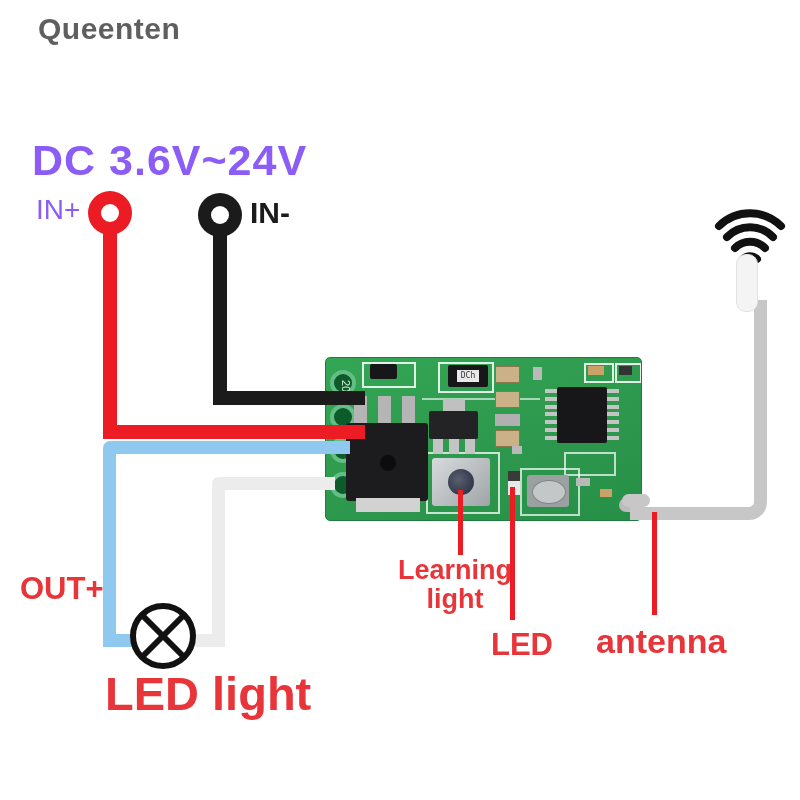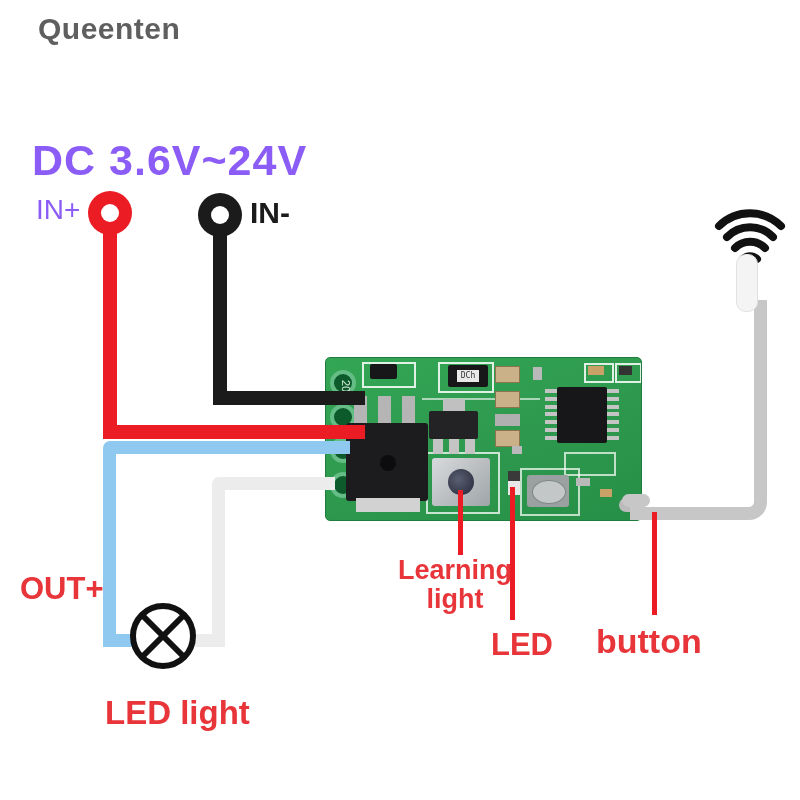--- a/index.html
+++ b/index.html
@@ -58,21 +58,21 @@
   .tan{background:#cbb188;border:1px solid #8d744e;box-sizing:border-box;}
 
   
   .pline{width:5px;background:#ec1c24;z-index:5;}
   .lbl{color:#e8353a;font-weight:600;z-index:6;}
   .learn-lbl{left:396px;top:556px;width:118px;text-align:center;font-size:27px;line-height:1.08;}
   .led-lbl{left:491px;top:627px;font-size:31px;}
   .antenna-lbl{left:596px;top:622px;font-size:34px;}
   .out-plus{left:20px;top:571px;font-size:31px;color:#e8353a;font-weight:600;z-index:6;text-align:center;}
   .out-minus{left:239px;top:573px;font-size:31px;color:#222;font-weight:600;z-index:6;}
-  .ledlight-lbl{left:105px;top:694px;font-size:33px;z-index:6;}
+  .ledlight-lbl{left:105px;top:666px;font-size:47px;z-index:6;}
 
   .lamp{left:128px;top:601px;z-index:5;}
   .marking{position:absolute;left:14px;top:22px;font-size:11px;color:#d9ecd9;transform:rotate(90deg);}
   .res-label{position:absolute;left:9px;top:5px;width:22px;height:12px;background:#e9e9e9;color:#333;
              font-size:8px;text-align:center;line-height:12px;font-family:"DejaVu Sans Mono",monospace;}
 </style>
 </head>
 <body>
 
 <div id="stage">
@@ -179,21 +179,21 @@
 
   <div class="abs pline" style="left:458px;top:490px;height:65px;"></div>
   <div class="abs pline" style="left:510px;top:487px;height:133px;"></div>
   <div class="abs pline" style="left:652px;top:512px;height:103px;"></div>
 
   <div class="abs lbl learn-lbl">
     <div>Learning</div>
     <div>light</div>
   </div>
   <div class="abs txt lbl led-lbl">LED</div>
-  <div class="abs txt lbl antenna-lbl">button</div>
+  <div class="abs txt lbl antenna-lbl">antenna</div>
 
   <div class="abs txt out-plus">OUT+</div>
 
   <svg class="abs lamp" width="70" height="70" viewBox="0 0 70 70">
     <circle cx="35" cy="35" r="30" fill="#ffffff" stroke="#111" stroke-width="6"></circle>
     <line x1="14" y1="14" x2="56" y2="56" stroke="#111" stroke-width="6"></line>
     <line x1="56" y1="14" x2="14" y2="56" stroke="#111" stroke-width="6"></line>
   </svg>
   <div class="abs txt lbl ledlight-lbl">LED light</div>
 

